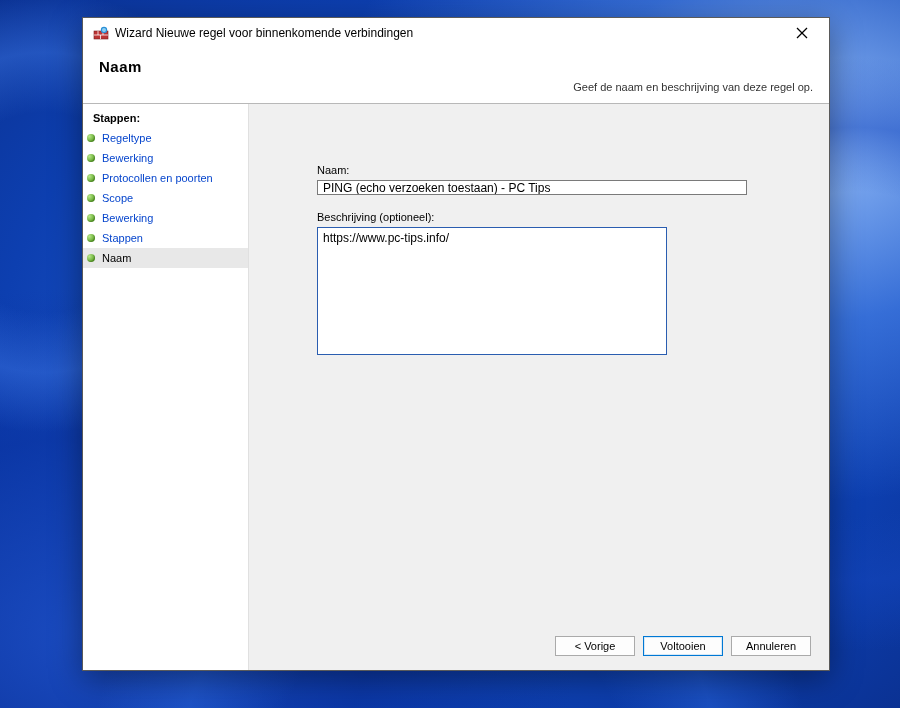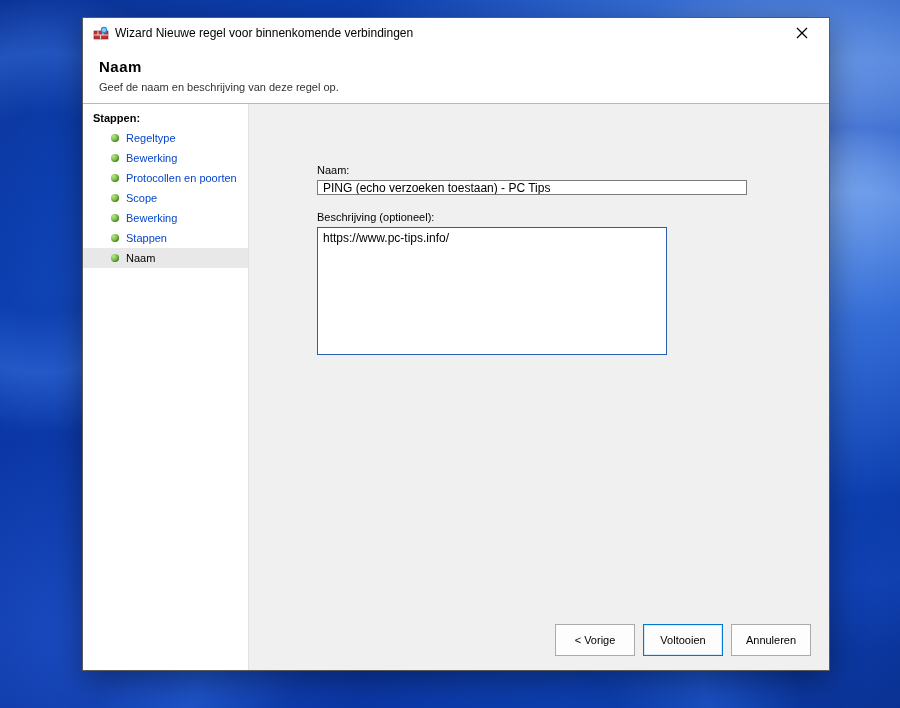--- a/index.html
+++ b/index.html
@@ -76,20 +76,21 @@
     .header-title {
       font-family: "Arial Black", "Segoe UI", sans-serif;
       font-size: 15px;
       font-weight: 900;
       letter-spacing: 0.5px;
       margin: 0 0 6px 0;
     }
     .header-sub {
       font-size: 11px;
       color: #333;
+      text-align: right;
     }
     .divider {
       border-top: 1px solid #b8b8b8;
     }
     .body {
       flex: 1;
       display: flex;
       background: #f0f0f0;
       min-height: 0;
     }
@@ -101,21 +102,21 @@
     }
     .sidebar-heading {
       font-weight: bold;
       font-size: 11px;
       padding: 4px 10px 4px 10px;
     }
     .step {
       display: flex;
       align-items: center;
       gap: 7px;
-      padding: 4px 10px 4px 28px;
+      padding: 4px 10px 4px 4px;
       font-size: 11px;
       cursor: pointer;
     }
     .step .bullet {
       width: 8px; height: 8px;
       border-radius: 50%;
       background: radial-gradient(circle at 30% 30%, #b8e68a, #5fa82c 70%);
       box-shadow: inset -1px -1px 1px rgba(0,0,0,0.2);
       flex-shrink: 0;
     }
@@ -161,21 +162,21 @@
     }
     .button-row {
       position: absolute;
       right: 18px;
       bottom: 14px;
       display: flex;
       gap: 8px;
     }
     .btn {
       min-width: 80px;
-      height: 32px;
+      height: 20px;
       background: #fdfdfd;
       border: 1px solid #aaa;
       font-family: inherit;
       font-size: 11px;
       padding: 0 12px;
       cursor: pointer;
     }
     .btn.default {
       border: 1px solid #0078d4;
       box-shadow: inset 0 0 0 1px rgba(0,120,212,0.15);

